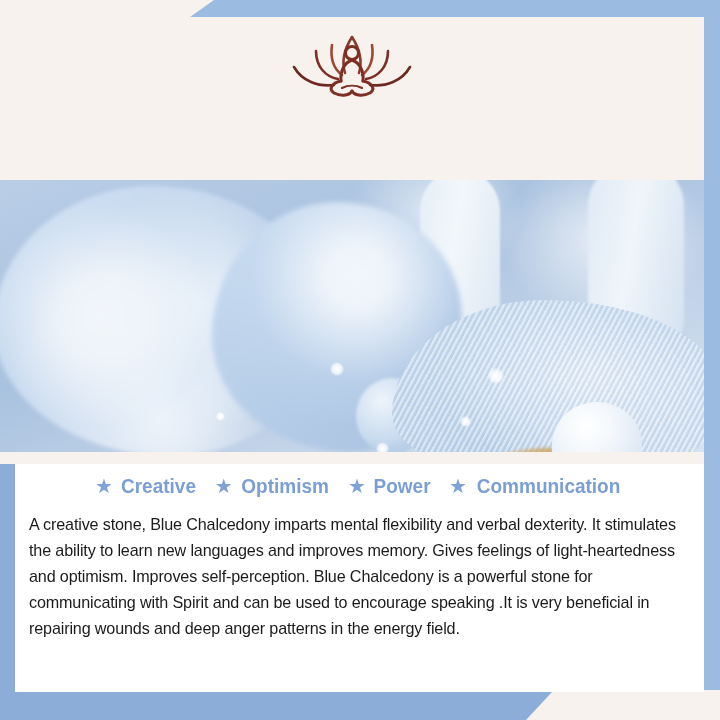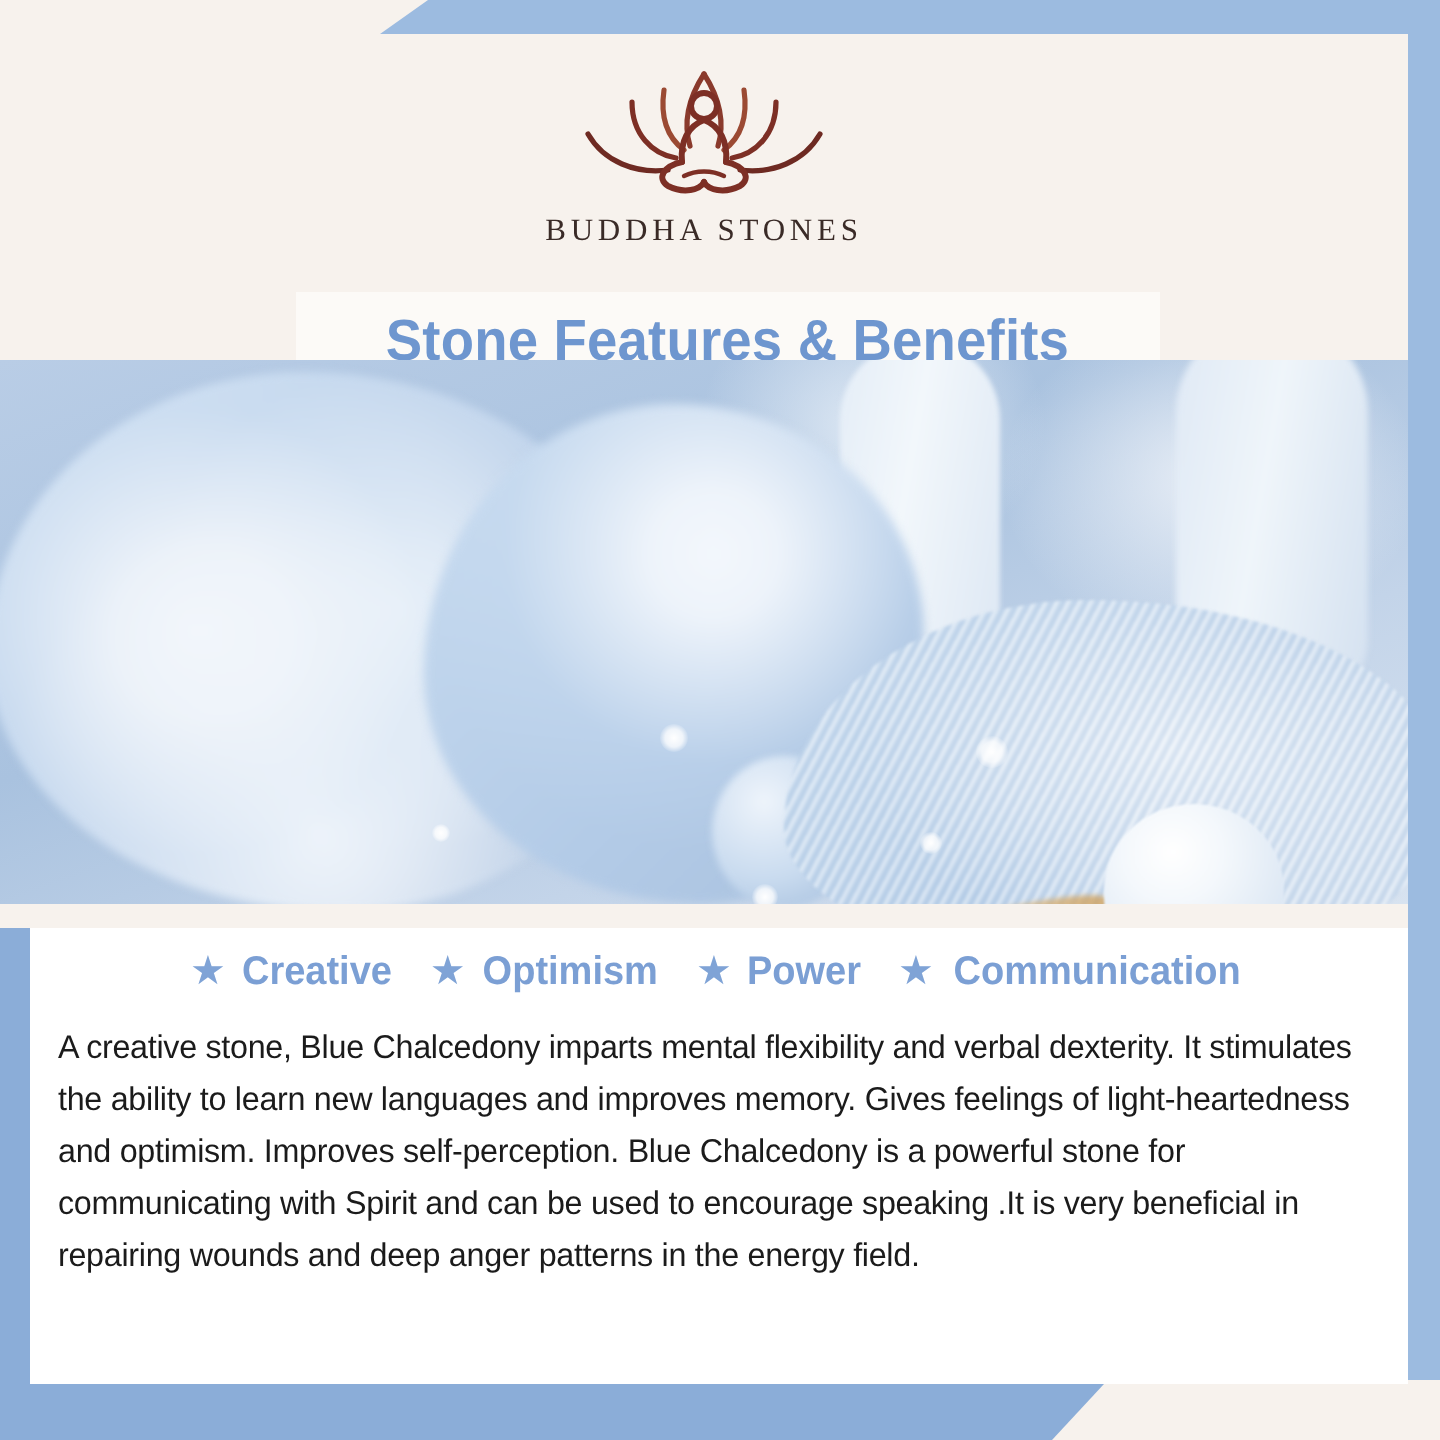--- a/index.html
+++ b/index.html
@@ -302,26 +302,22 @@
           <circle cx="80" cy="28" r="6.5"></circle>
 
           <path d="M80 35 C 72 38, 68 46, 69 56"></path>
           <path d="M80 35 C 88 38, 92 46, 91 56"></path>
 
           <path d="M69 56 C 60 58, 56 64, 62 68 C 70 72, 78 70, 80 66"></path>
           <path d="M91 56 C 100 58, 104 64, 98 68 C 90 72, 82 70, 80 66"></path>
           <path d="M70 63 C 76 60, 84 60, 90 63" stroke-width="2.2"></path>
         </g>
       </svg>
-      <span class="logo-text">BUDDHA STONES</span>
     </div>
 
-    <div class="title-banner">
-      <span class="title-text">Stone Features &amp; Benefits</span>
-    </div>
   </div>
 
   <div class="photo">
     <div class="photo-inner">
       <div class="ph-base"></div>
       <div class="ph-pillar-a"></div>
       <div class="ph-pillar-b"></div>
       <div class="ph-skull"></div>
       <div class="ph-skull2"></div>
       <div class="ph-pearl1"></div>

